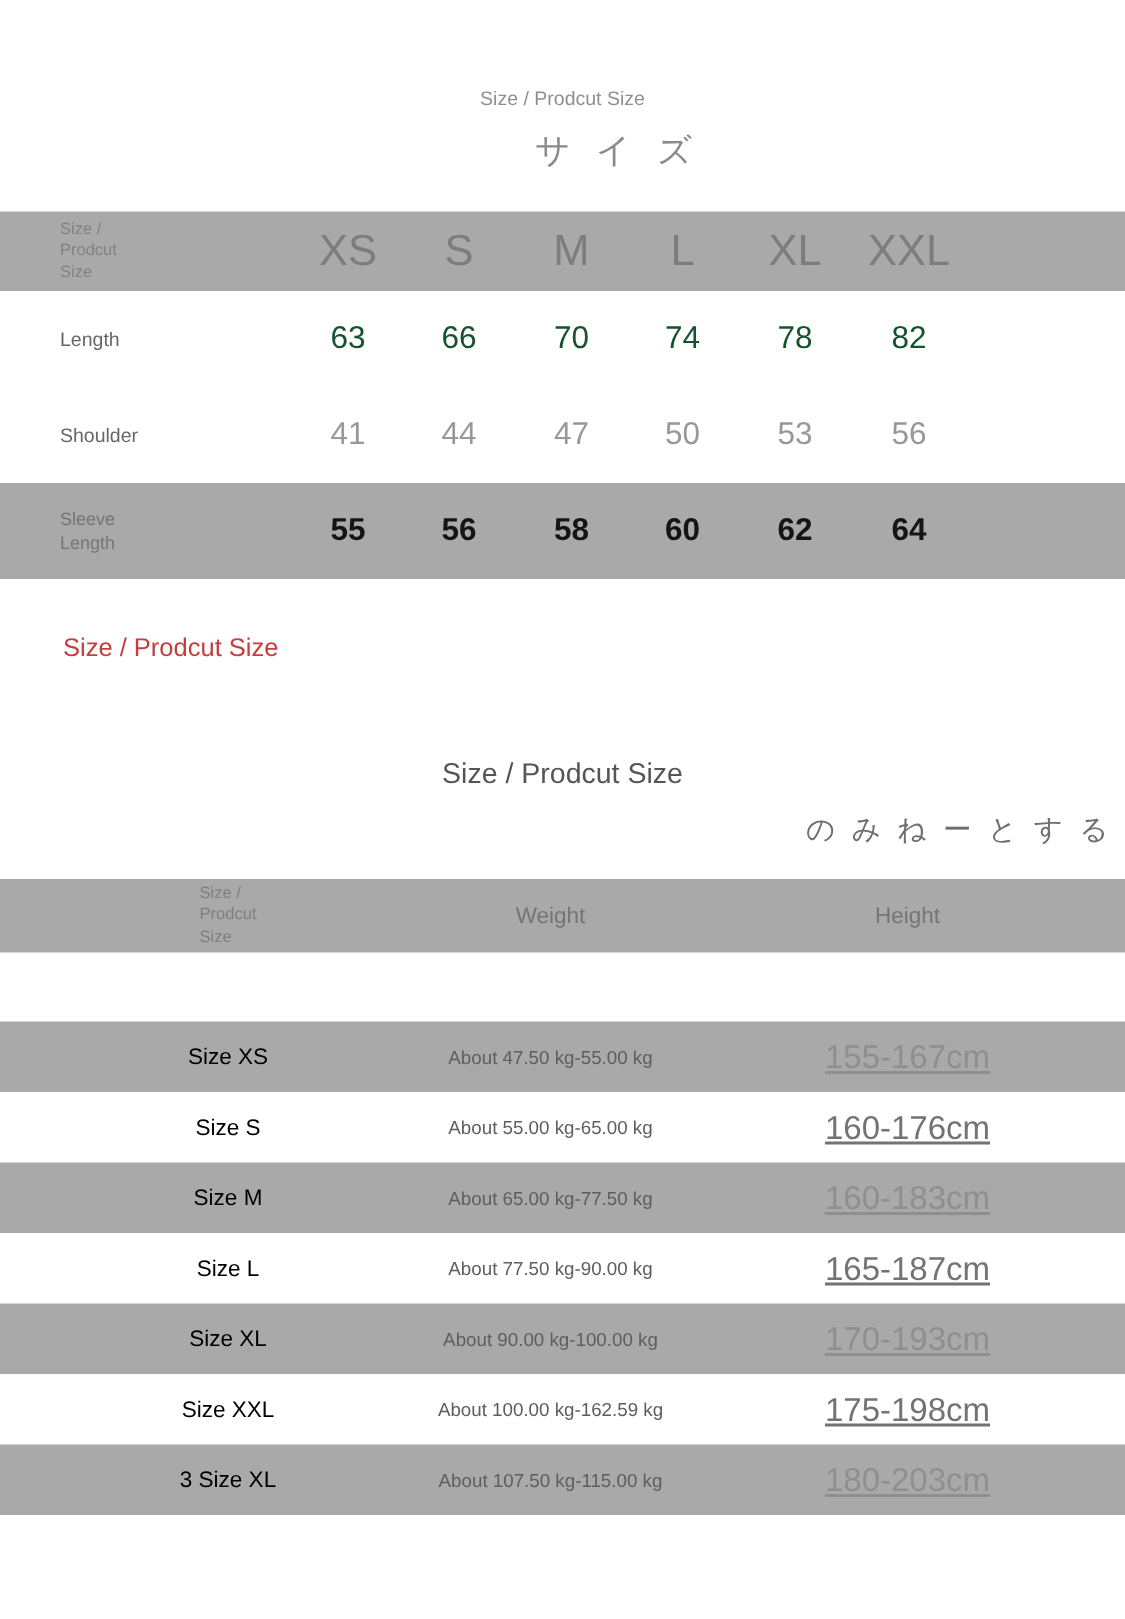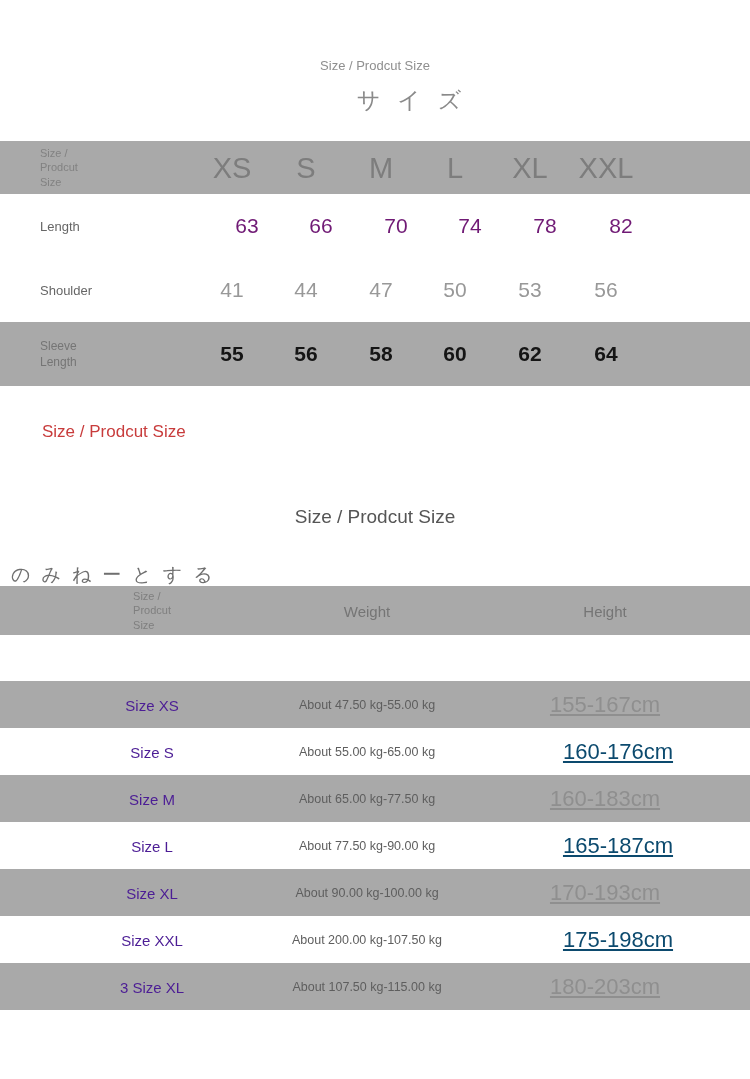--- a/index.html
+++ b/index.html
@@ -20,49 +20,49 @@
   .t1-corner{position:absolute;left:40px;top:50%;transform:translateY(-50%);
     font-size:11px;line-height:1.35;color:#828282;}
   .t1-col{position:absolute;top:50%;transform:translate(-50%,-50%);
     font-size:29px;color:#7d7d7d;}
   .t1-label{position:absolute;left:40px;top:50%;transform:translateY(-50%);}
   .lbl-sm{font-size:13px;color:#666666;}
   .lbl-lg{font-size:21px;color:#575757;}
   .lbl-two{font-size:12px;line-height:1.35;color:#757575;}
   .lbl-two .line{display:block;}
   .t1-val{position:absolute;top:50%;transform:translate(-50%,-50%);font-size:21px;}
-  .v-length{color:#701a75;margin-left:15px;}
+  .v-length{color:#14532d;}
   .v-bust{color:#8f8f8f;}
   .v-shoulder{color:#989898;}
   .v-sleeve{color:#151515;font-weight:bold;}
   .c1{left:232px}.c2{left:306px}.c3{left:381px}.c4{left:455px}.c5{left:530px}.c6{left:606px}
   
   .red-heading{position:absolute;top:422px;left:42px;font-size:17px;color:#c83c3c;}
   
   .fit-sub{position:absolute;top:506px;left:0;width:750px;text-align:center;
     font-size:19px;color:#555555;}
-  .fit-title{position:absolute;top:562px;left:0;width:750px;text-align:left;
+  .fit-title{position:absolute;top:540px;left:0;width:750px;text-align:right;
     font-size:19px;color:#6f6f6f;letter-spacing:11px;padding-left:11px;box-sizing:border-box;}
   
   .t2{position:absolute;top:586px;left:0;width:750px;}
   .t2-header{height:49px;position:relative;}
   .t2-gap{height:46px;background:#ffffff;}
   .t2-row{height:47px;position:relative;}
   .t2-corner{position:absolute;left:152px;top:50%;transform:translate(-50%,-50%);
     font-size:11px;line-height:1.35;color:#7f7f7f;text-align:left;}
   .t2-colhead{position:absolute;top:50%;transform:translate(-50%,-50%);
     font-size:15px;color:#757575;}
   .t2-size{position:absolute;left:152px;top:50%;transform:translate(-50%,-50%);
-    font-size:15px;color:#4c1d95;white-space:nowrap;}
+    font-size:15px;color:#000000;white-space:nowrap;}
   .t2-weight{position:absolute;left:367px;top:50%;transform:translate(-50%,-50%);
     font-size:12.5px;color:#5e5e5e;white-space:nowrap;}
   .t2-height{position:absolute;left:605px;top:50%;transform:translate(-50%,-50%);
     font-size:22px;white-space:nowrap;text-decoration:underline;}
   .t2-row.gray .t2-height{color:#8f8f8f;}
-  .t2-row.white .t2-height{color:#0c4a6e;margin-left:13px;}
+  .t2-row.white .t2-height{color:#737373;}
   .cw{left:367px}.ch{left:605px}
 </style>
 </head>
 <body>
 
 <div class="intro-sub">Size / Prodcut Size</div>
 <div class="intro-title">サイズ</div>
 
 <div class="t1">
   <div class="t1-header gray">
@@ -152,21 +152,21 @@
     <span class="t2-weight">About 77.50 kg-90.00 kg</span>
     <span class="t2-height">165-187cm</span>
   </div>
   <div class="t2-row gray">
     <span class="t2-size">Size XL</span>
     <span class="t2-weight">About 90.00 kg-100.00 kg</span>
     <span class="t2-height">170-193cm</span>
   </div>
   <div class="t2-row white">
     <span class="t2-size">Size XXL</span>
-    <span class="t2-weight">About 200.00 kg-107.50 kg</span>
+    <span class="t2-weight">About 100.00 kg-162.59 kg</span>
     <span class="t2-height">175-198cm</span>
   </div>
   <div class="t2-row gray">
     <span class="t2-size">3 Size XL</span>
     <span class="t2-weight">About 107.50 kg-115.00 kg</span>
     <span class="t2-height">180-203cm</span>
   </div>
 </div>
 
 </body></html>

